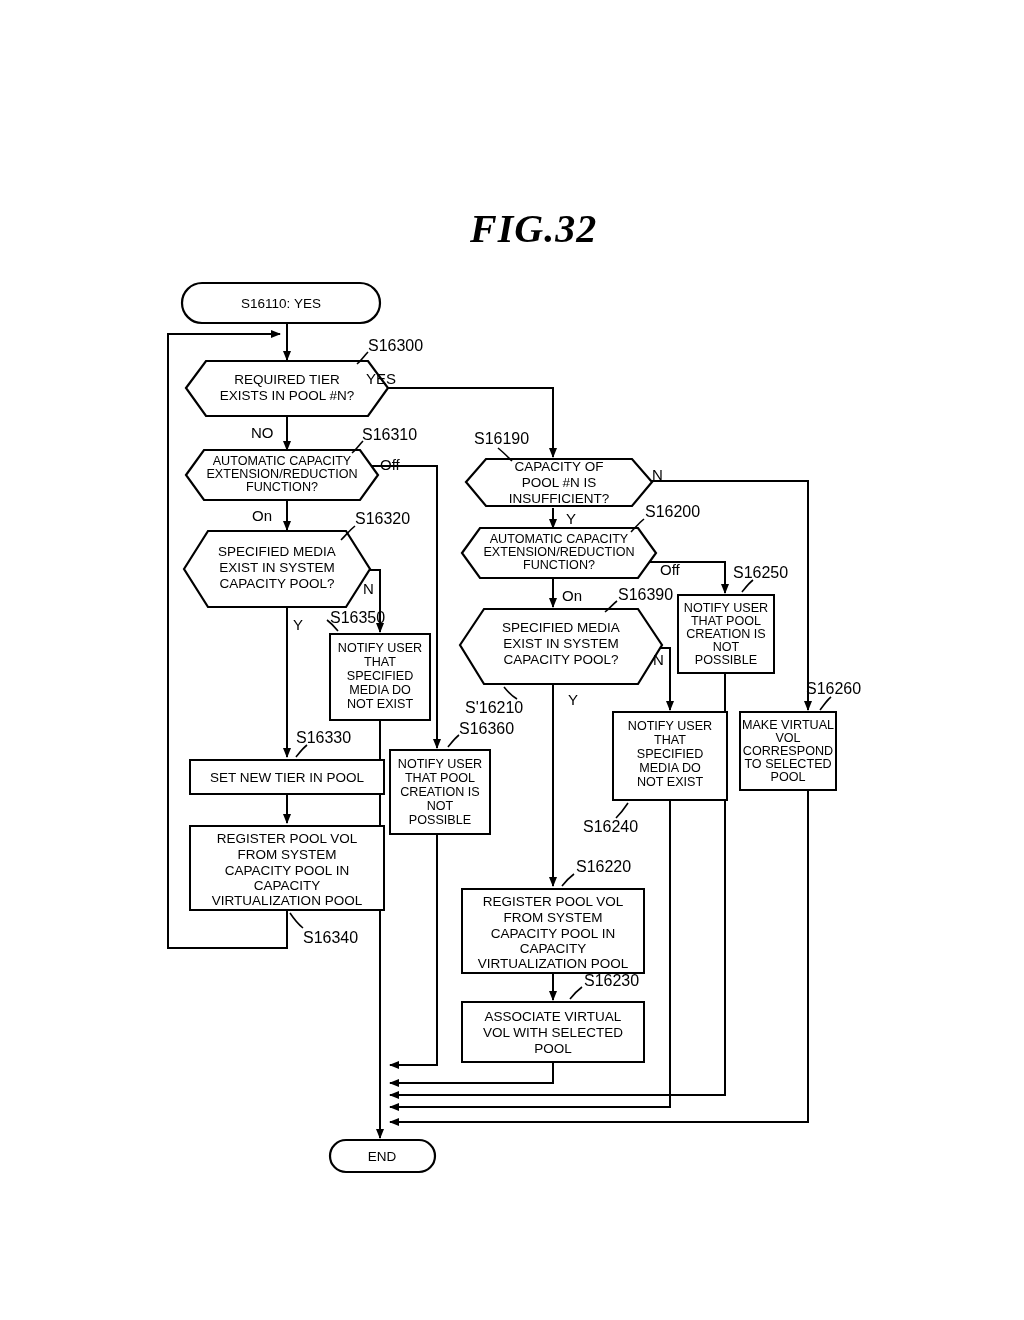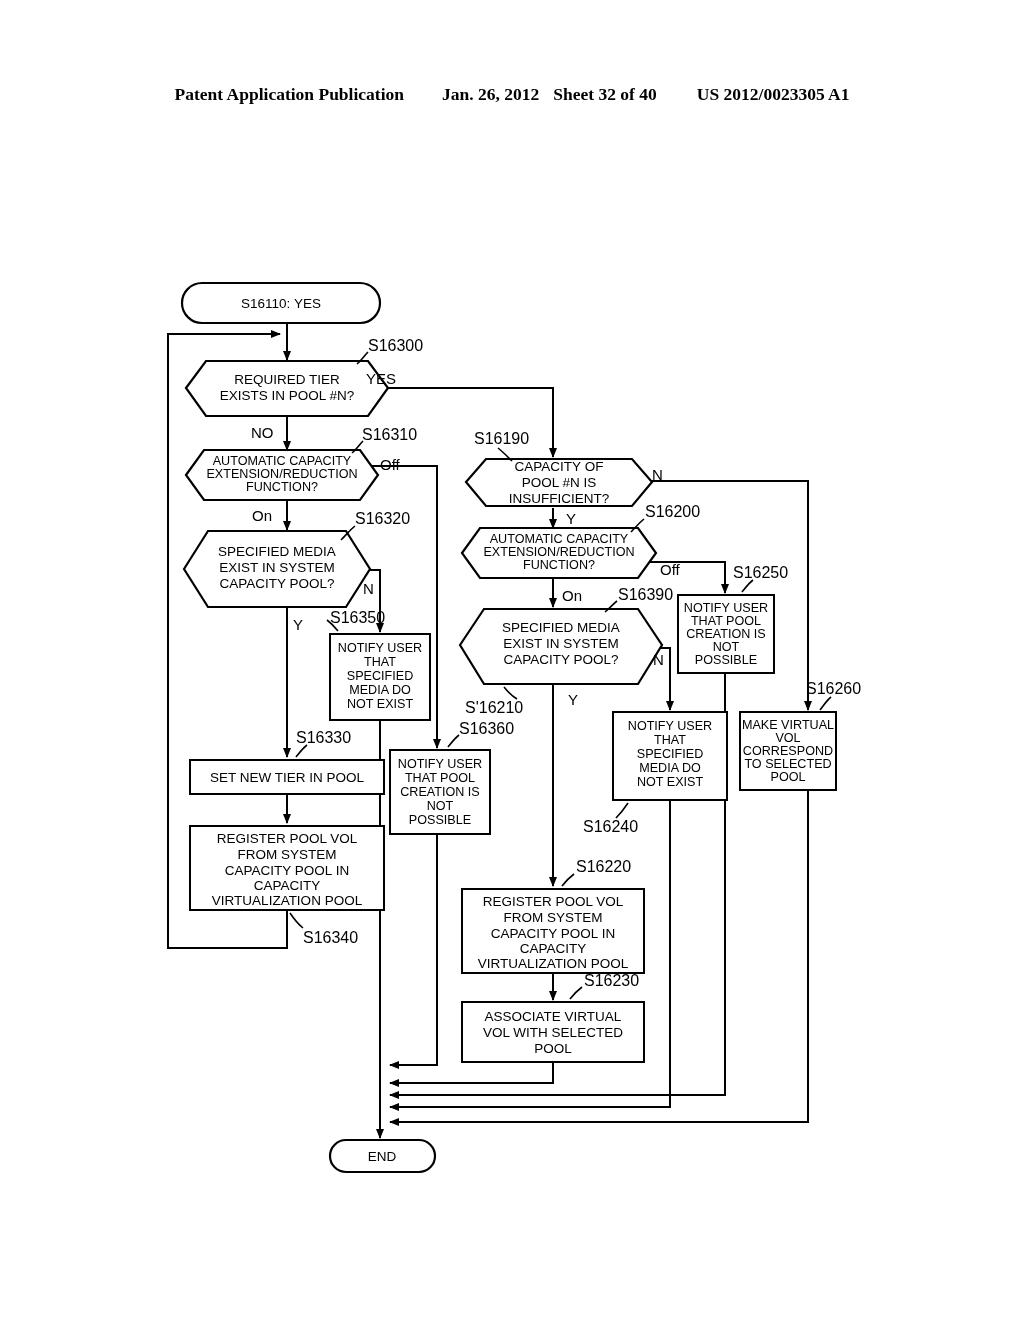--- a/index.html
+++ b/index.html
@@ -86,24 +86,22 @@
     stroke: #000000;
     stroke-width: 1.6;
     fill: none;
   }
 </style>
 </head>
 <body>
 
 <div id="page">
 
-  <div class="pub-header">
-    <span>Patent Application Publication</span><span class="hdr-gap-a"></span><span>Jan. 26, 2012</span><span class="hdr-gap-b"></span><span>Sheet 32 of 40</span><span class="hdr-gap-c"></span><span>US 2012/0023305 A1</span>
-  </div>
-
+
+  <div class="fig-title">FIG.32</div>
 
   <svg id="flow" viewBox="0 0 1024 1320">
     <defs>
       <marker id="arr" markerWidth="10" markerHeight="8" refX="9" refY="4" orient="auto" markerUnits="userSpaceOnUse">
         <path d="M0,0 L10,4 L0,8 z" fill="#000000"></path>
       </marker>
     </defs>
 
     <g>
 

